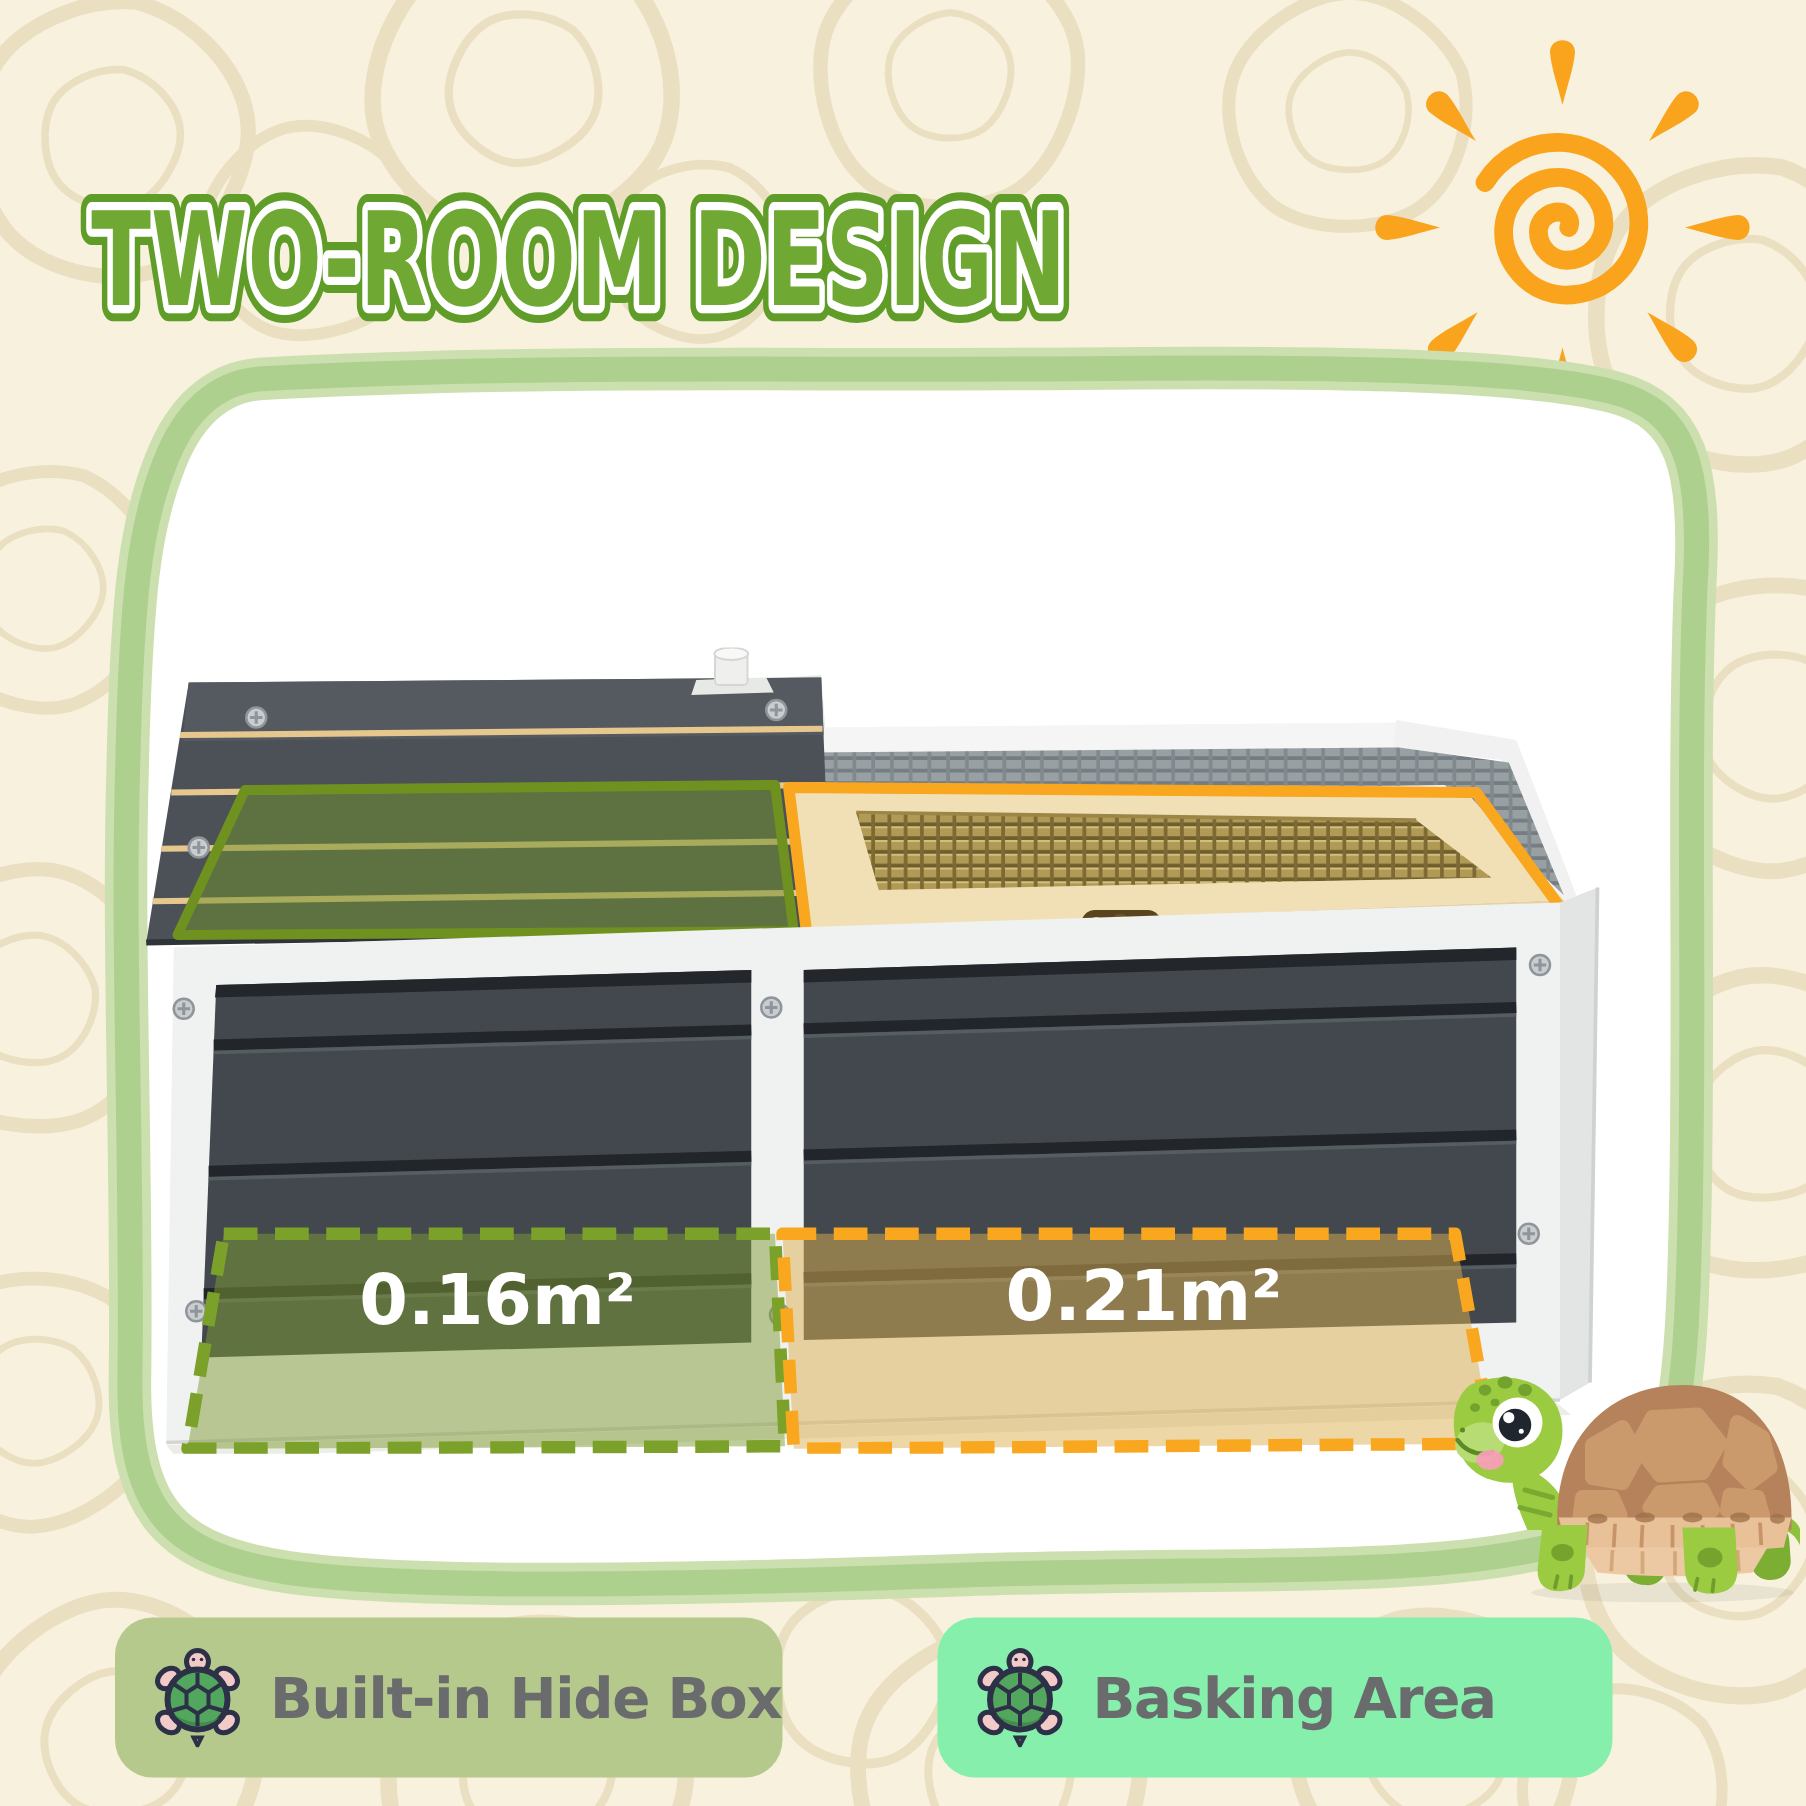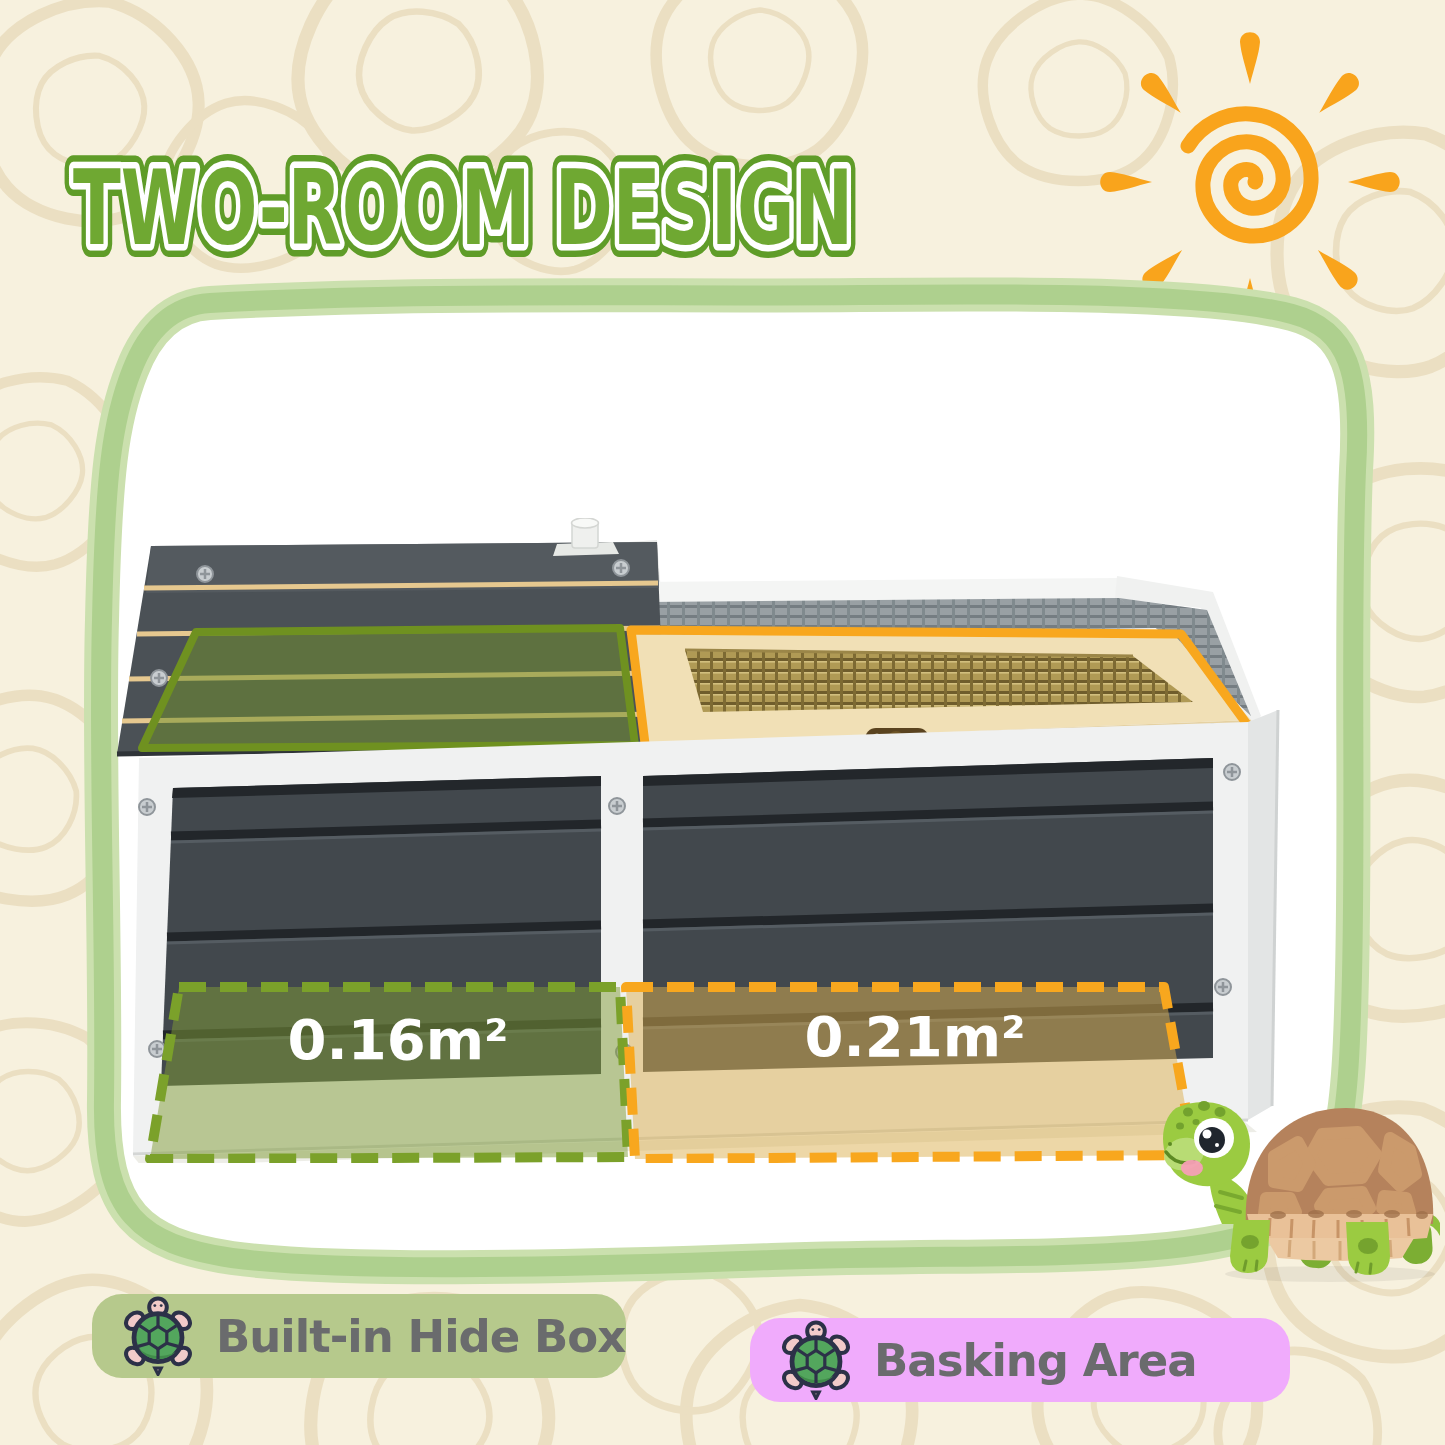--- a/index.html
+++ b/index.html
@@ -9,25 +9,25 @@
     font-family:"DejaVu Sans","Liberation Sans",sans-serif;
   }
   .abs{position:absolute;}
   #bg-pattern{left:0;top:0;}
   #title-svg{left:58px;top:126px;}
   #sun-svg{left:1072px;top:12px;}
   #frame-svg{left:0;top:0;}
   #hutch-svg{left:115px;top:518px;}
   #tortoise-svg{left:1150px;top:1092px;}
   .legend-item{
-    position:absolute;height:84px;border-radius:30px;
+    position:absolute;height:128px;border-radius:30px;
     display:flex;align-items:center;
   }
   #legend-hide-box{left:92px;top:1294px;width:534px;background:#b6c98c;}
-  #legend-basking{left:750px;top:1294px;width:540px;background:#f0abfc;margin-top:24px;}
+  #legend-basking{left:750px;top:1294px;width:540px;background:#86efac;}
   .legend-icon{margin-left:26px;flex:0 0 auto;}
   .legend-label{
     margin-left:18px;font-size:45px;font-weight:bold;color:#6a6b6d;
     letter-spacing:-1px;white-space:nowrap;
   }
 </style>
 </head>
 <body>
 
 <svg width="0" height="0" style="position:absolute">

